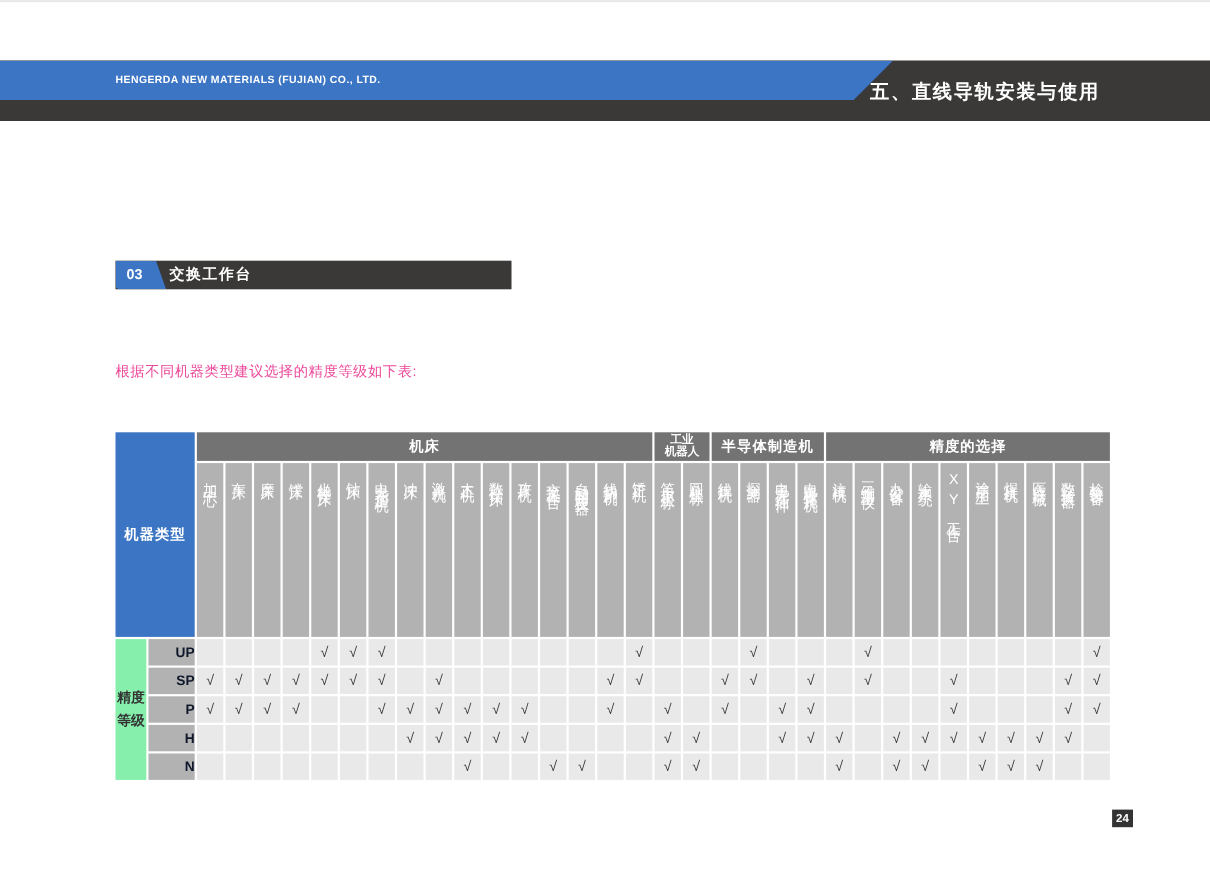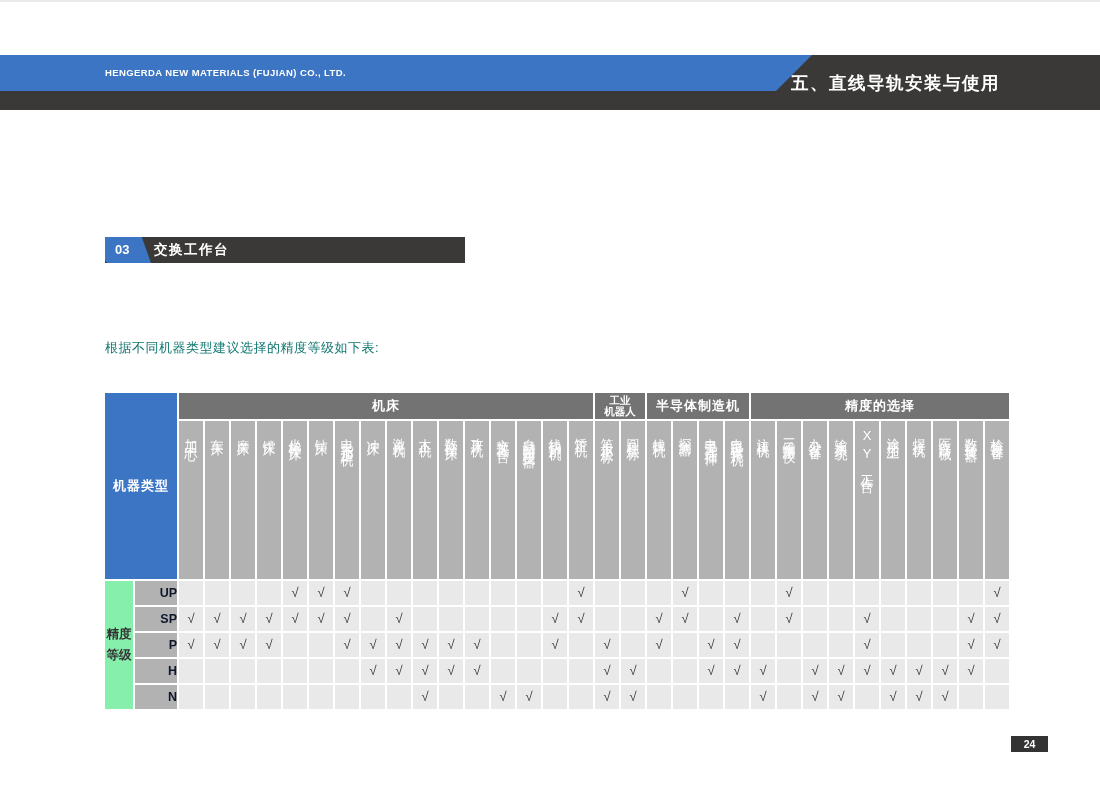--- a/index.html
+++ b/index.html
@@ -18,21 +18,21 @@
 
   
   .section{position:absolute;top:237px;left:105px;width:360px;height:26px;background:#3a3937;}
   .section-num{position:absolute;left:0;top:0;width:46px;height:26px;background:#3b75c4;
                clip-path:polygon(0 0,80% 0,100% 100%,0 100%);color:#fff;font-weight:bold;
                font-size:13px;line-height:26px;text-align:left;padding-left:10px;box-sizing:border-box;
                border-bottom-left-radius:4px;}
   .section-title{position:absolute;left:49px;top:0;color:#fff;font-weight:bold;font-size:13.5px;
                  line-height:26px;letter-spacing:1.5px;}
 
-  .intro{position:absolute;left:105px;top:339px;color:#0f766e;font-size:13px;letter-spacing:.5px;}
+  .intro{position:absolute;left:105px;top:329px;color:#ec4899;font-size:13px;letter-spacing:.5px;}
 
   
   table.precision{position:absolute;left:103px;top:391px;border-collapse:separate;
                   border-spacing:2px;table-layout:fixed;width:908px;}
   table.precision td{padding:0;margin:0;}
   td.cat{background:#737373;color:#fff;font-weight:bold;font-size:13px;text-align:center;
          height:26px;line-height:1.05;letter-spacing:1px;}
   td.cat.two-line{font-size:10.5px;letter-spacing:0;}
   td.corner{background:#3b75c4;color:#fff;font-weight:bold;font-size:13px;text-align:center;
             letter-spacing:1px;}
@@ -40,21 +40,21 @@
   .vtext{display:inline-block;writing-mode:vertical-rl;text-orientation:upright;
          color:#ffffff;font-size:13px;font-weight:500;letter-spacing:3px;line-height:1;
          margin-top:7px;}
   td.gradehead{background:#b2b2b2;color:#0f172a;font-weight:bold;font-size:12.5px;
                text-align:right;height:24px;}
   td.rowgroup{background:#86efac;color:#333;font-weight:bold;font-size:12.5px;text-align:center;
               white-space:pre-line;line-height:1.7;}
   td.cell{background:#e9e9e9;text-align:center;color:#3a3a3a;font-size:13px;height:24px;
           line-height:24px;}
 
-  .pagenum{position:absolute;left:1011px;top:736px;width:37px;height:16px;background:#333;
+  .pagenum{position:absolute;left:1011px;top:736px;width:19px;height:16px;background:#333;
            color:#fff;font-size:10.5px;font-weight:bold;text-align:center;line-height:16px;}
 </style>
 </head>
 <body>
 
 <div class="page">
   <div class="edge-top"></div>
 
   <div class="band-dark"></div>
   <div class="band-blue"></div>

